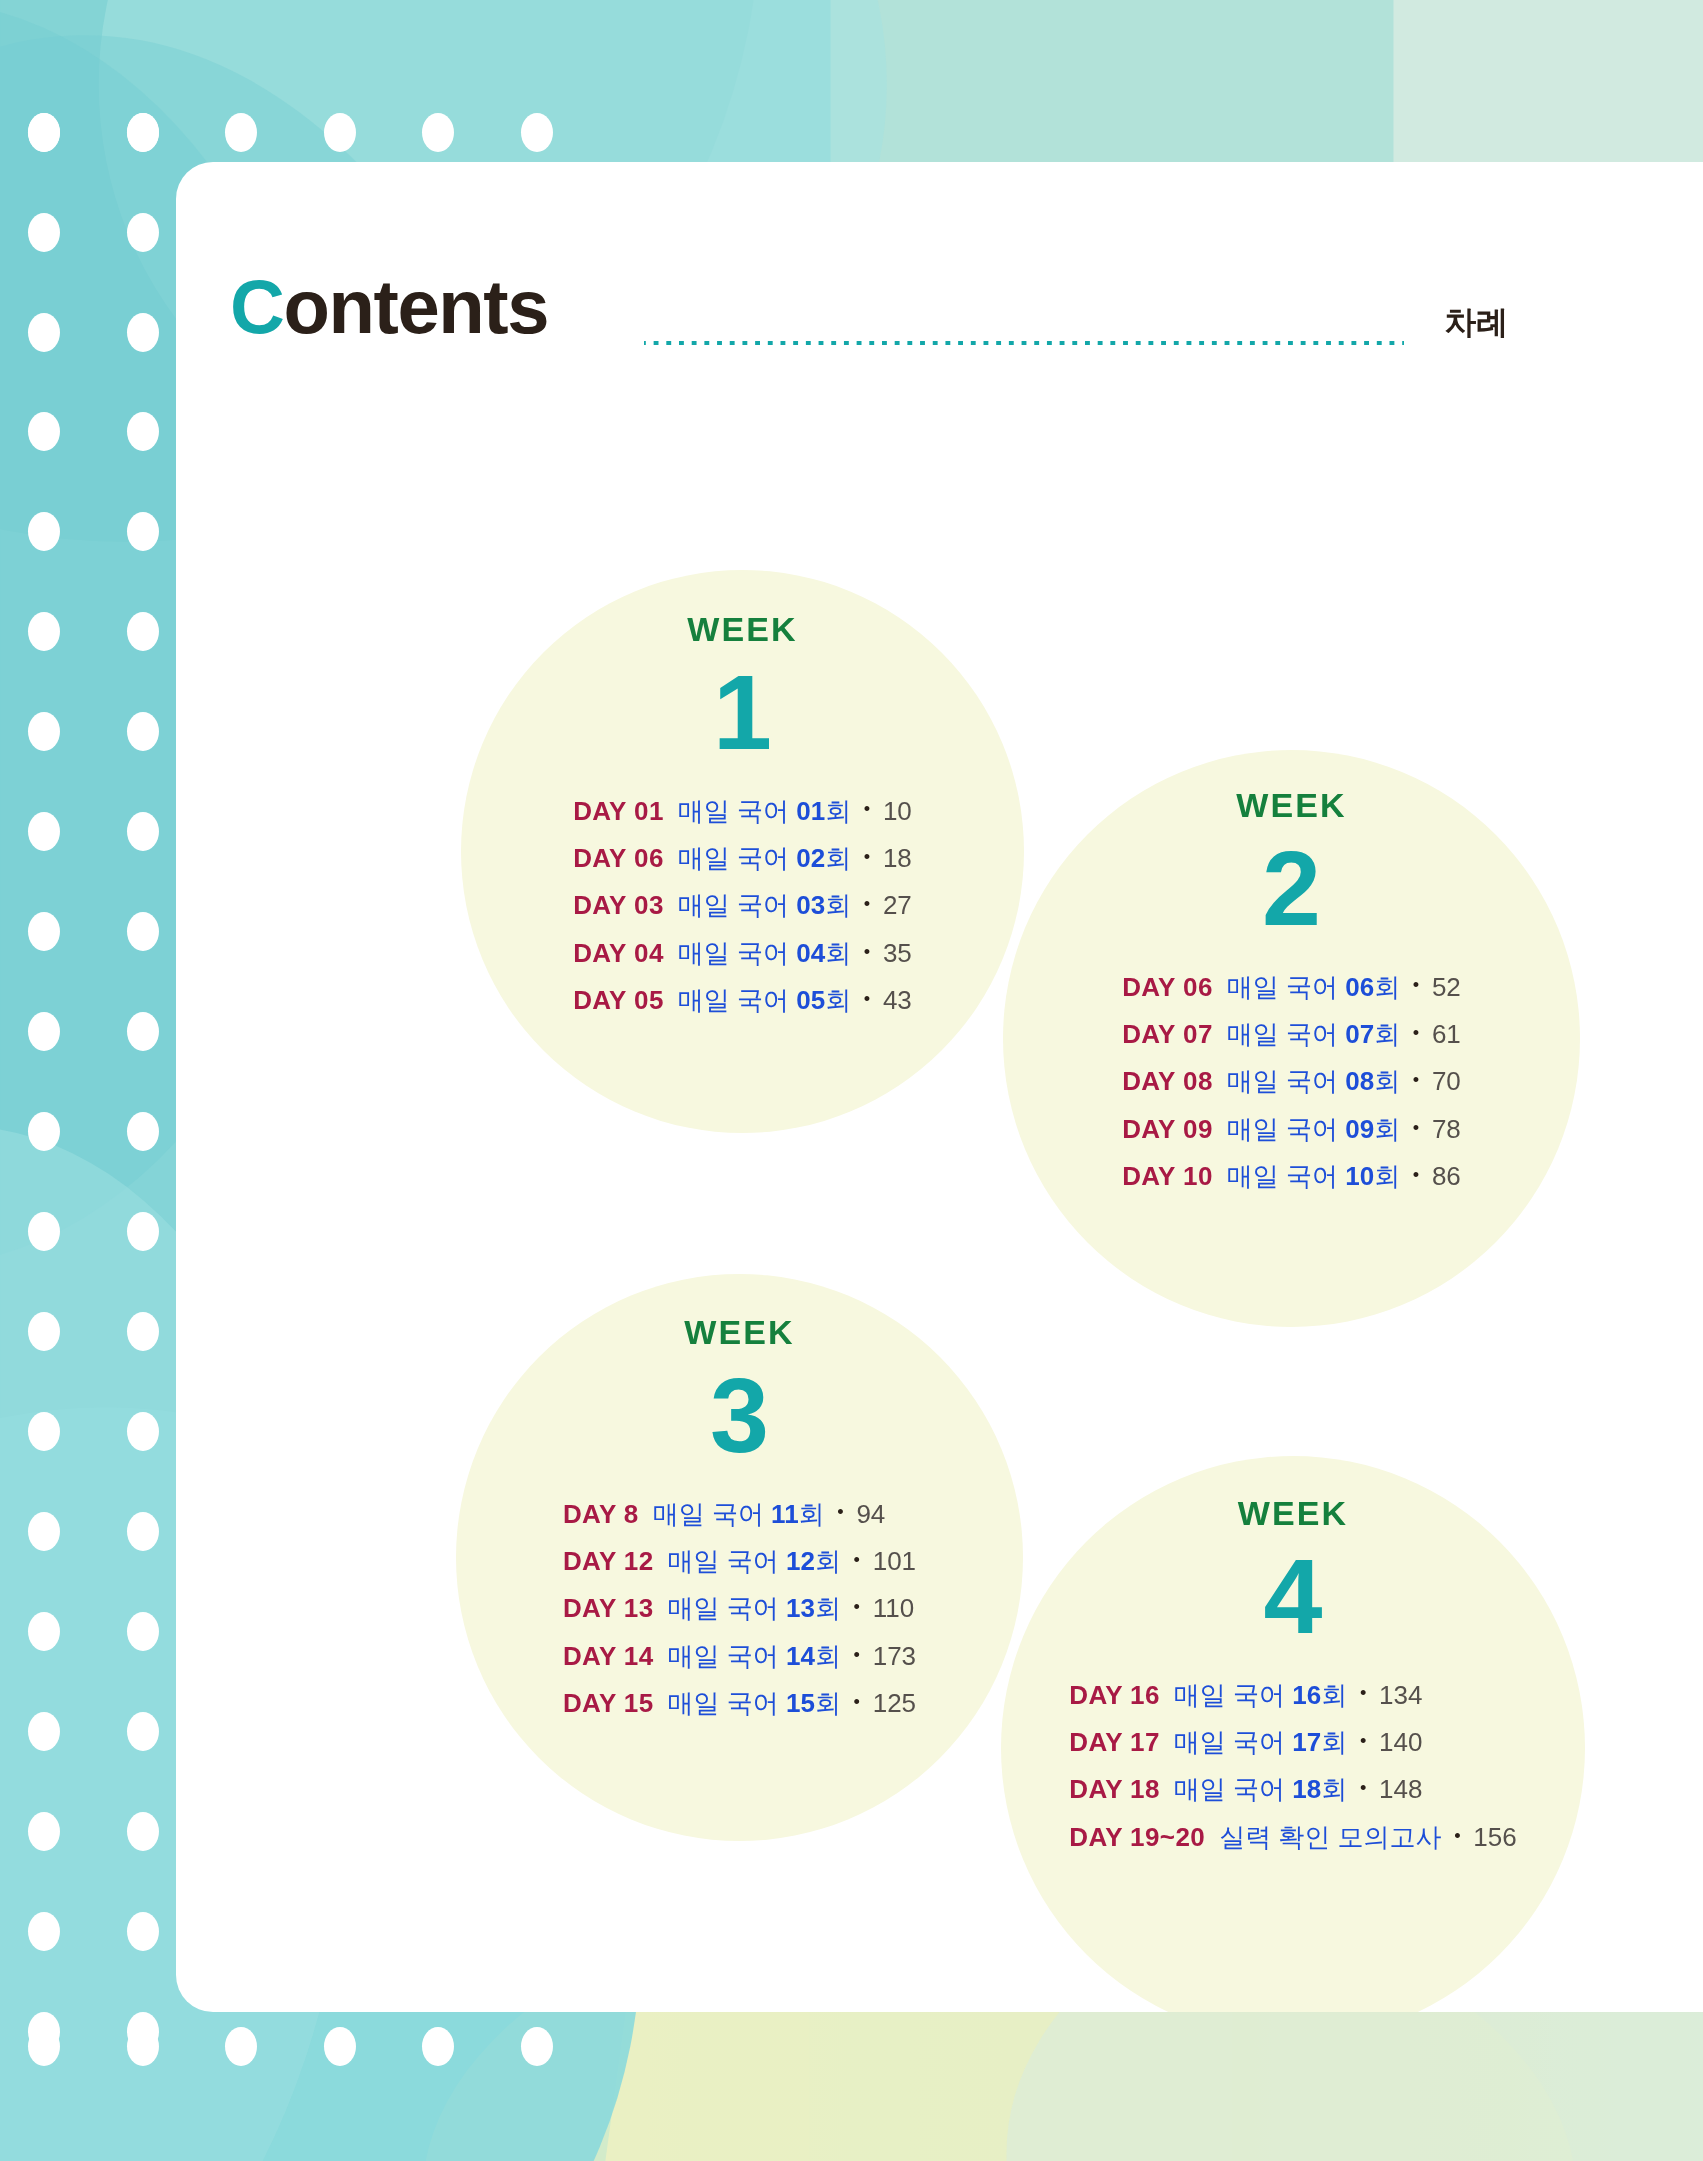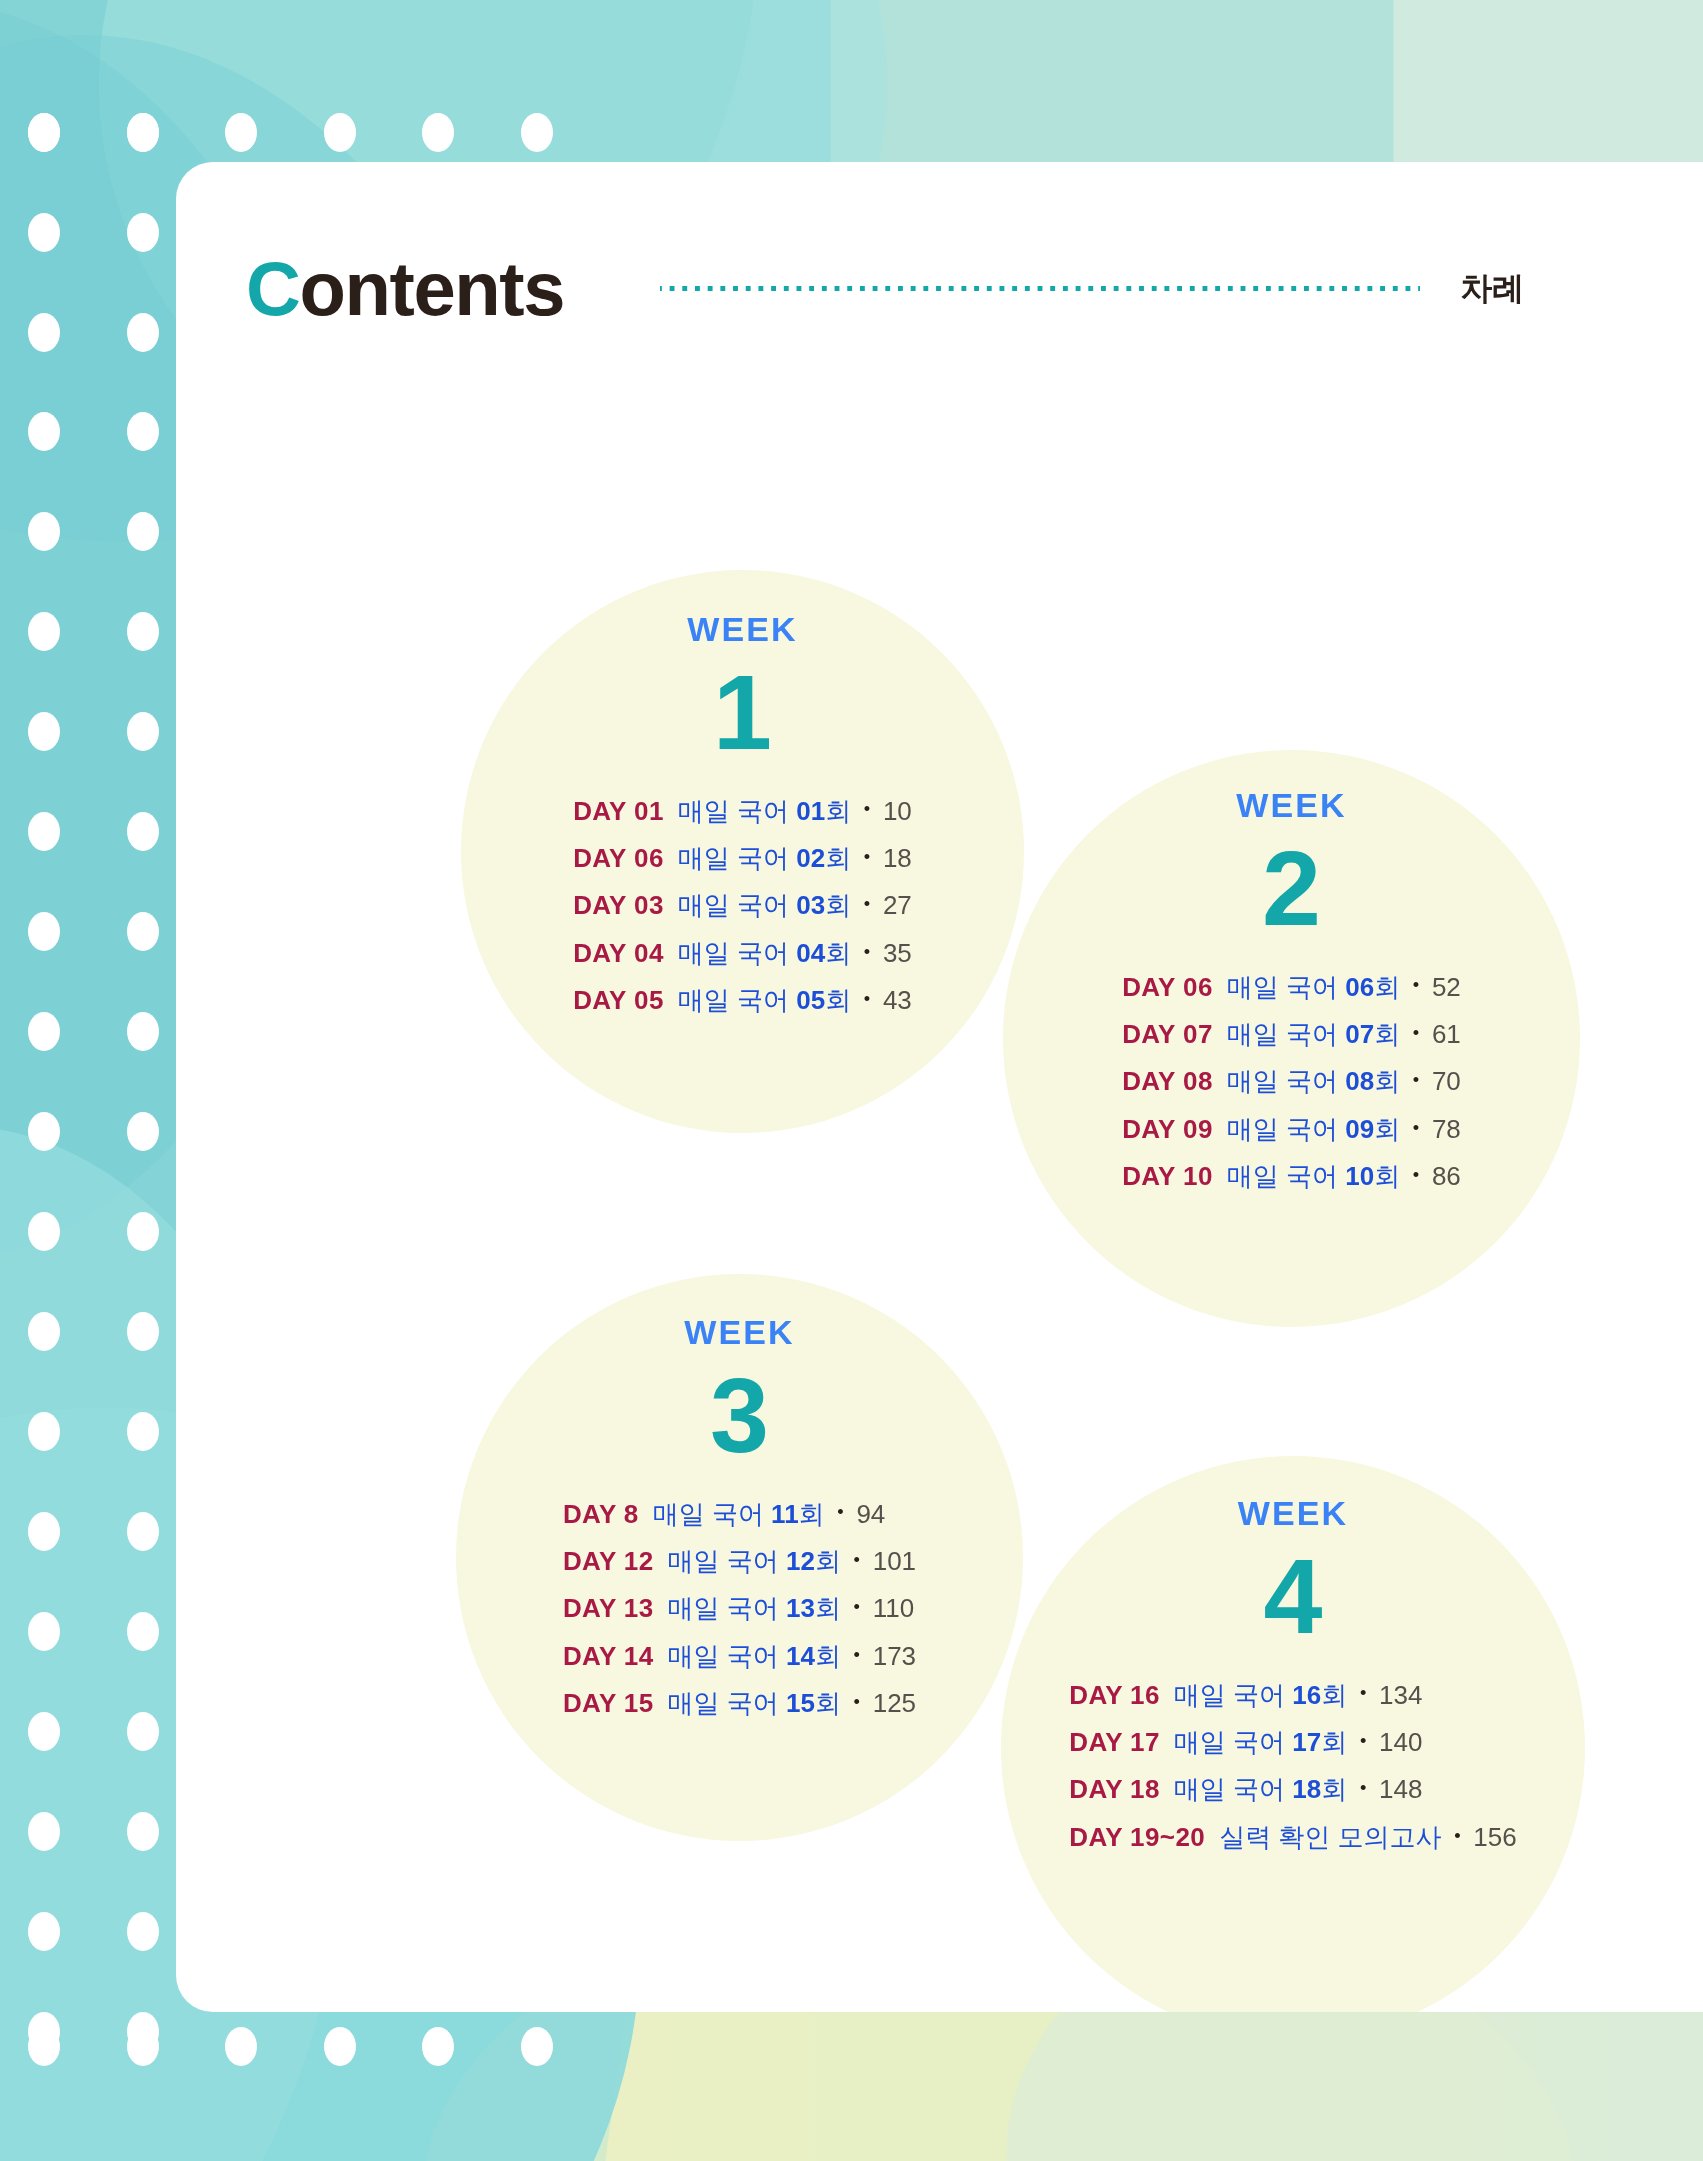--- a/index.html
+++ b/index.html
@@ -40,26 +40,26 @@
     width: 1528px;
     height: 1850px;
     background: #ffffff;
     border-radius: 37px 0 0 37px;
     overflow: hidden;
   }
 
   
   #header {
     position: absolute;
-    left: 70px;
+    left: 54px;
     top: 70px;
     width: 1358px;
     height: 113px;
     display: flex;
-    align-items: center;
+    align-items: flex-end;
     gap: 40px;
   }
   #contents-title {
     font-size: 76px;
     font-weight: 700;
     letter-spacing: -1.4px;
     color: #2b2019;
     line-height: 1;
     white-space: nowrap;
   }
@@ -93,21 +93,21 @@
     position: absolute;
     display: flex;
     flex-direction: column;
     align-items: center;
   }
 
   .week-label {
     font-size: 34px;
     font-weight: 700;
     letter-spacing: 2.1px;
-    color: #3b82f6;
+    color: #15803d;
     line-height: 1;
   }
   .week-number {
     font-size: 106px;
     font-weight: 700;
     color: #13a7a9;
     line-height: 1.05;
     margin-top: 11.3px;
   }
 

